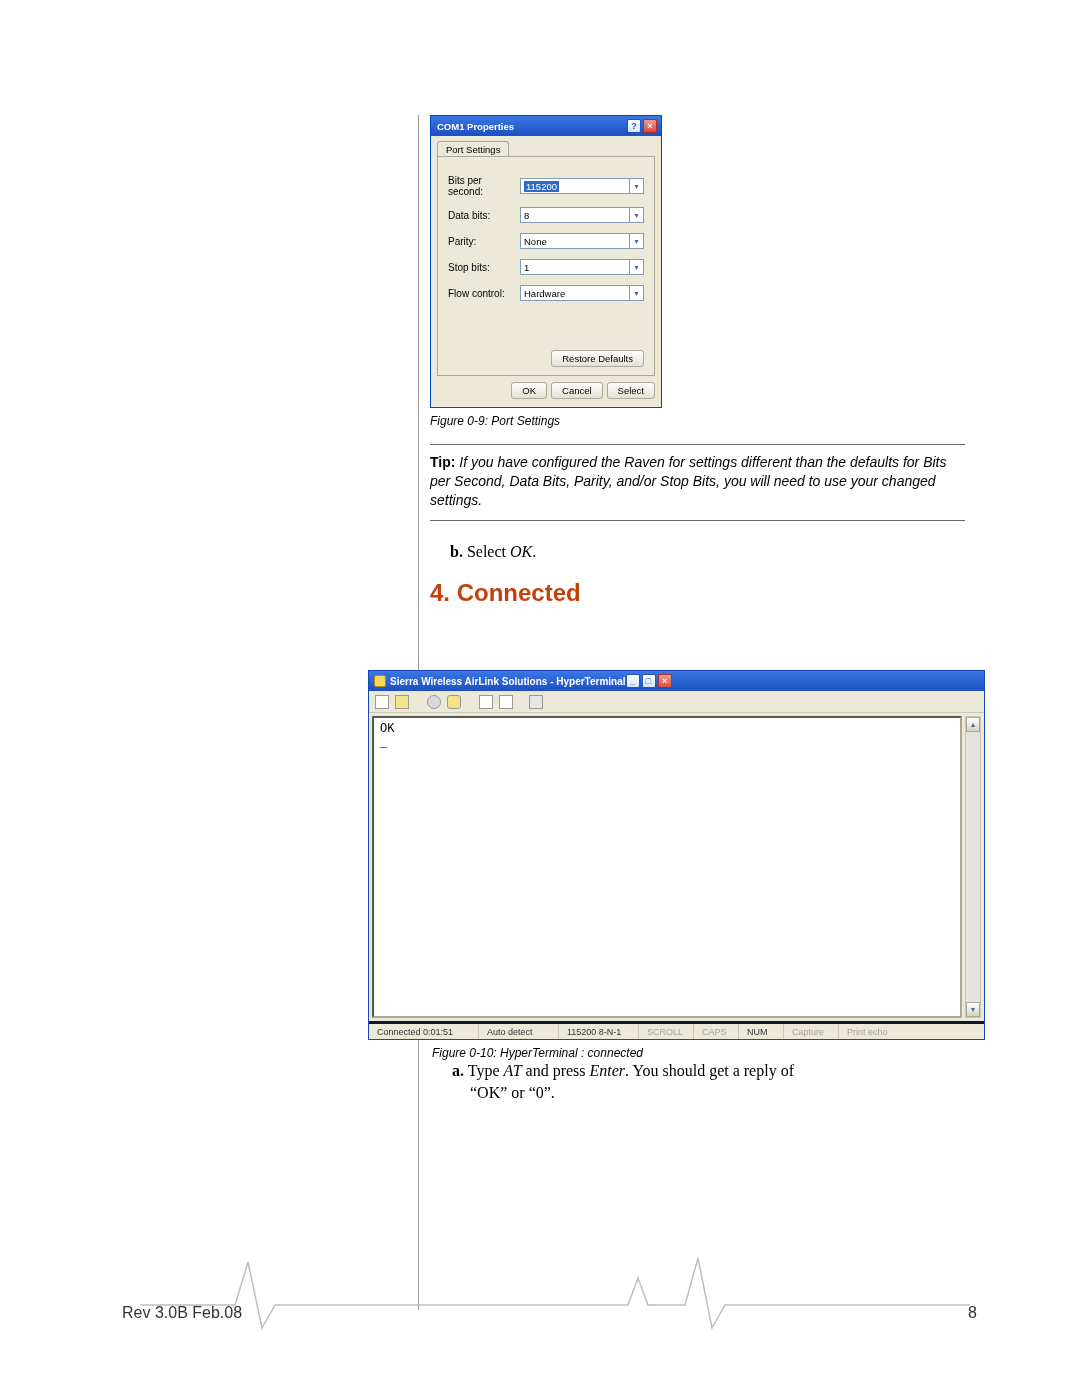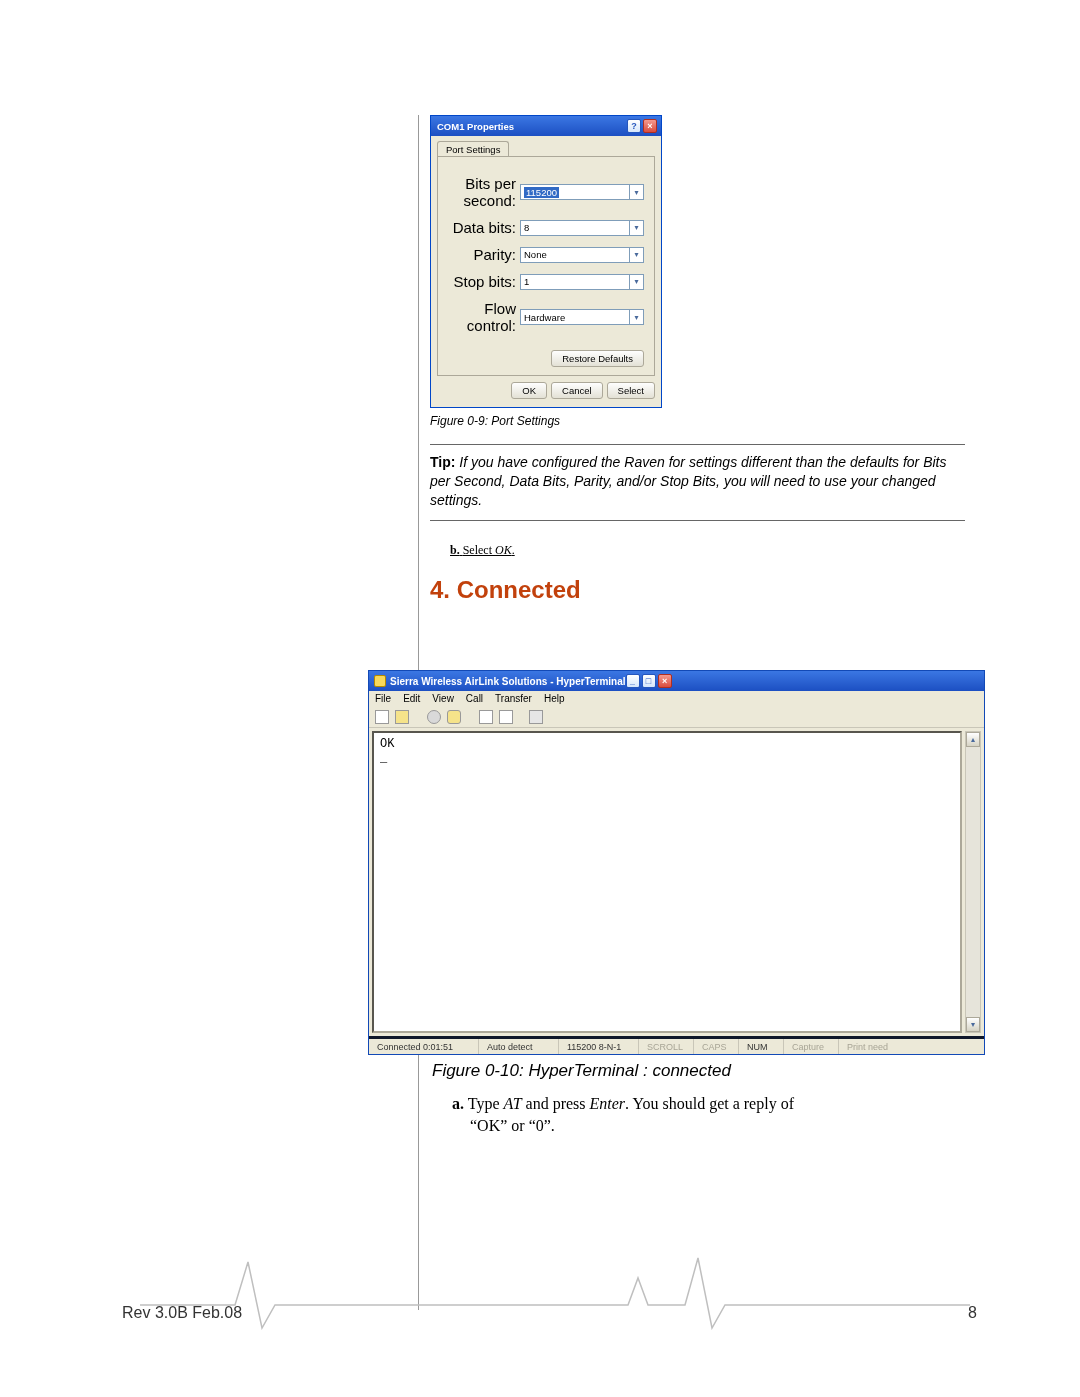--- a/index.html
+++ b/index.html
@@ -82,22 +82,21 @@
     height: 220px;
     position: relative;
   }
   .dlg-row {
     display: flex;
     align-items: center;
     margin-bottom: 10px;
   }
   .dlg-row label {
     width: 72px;
-    text-align: right;
-    font-size: 15px;
+    font-size: 10px;
     padding-right: 4px;
   }
   .dlg-select {
     flex: 1;
     height: 16px;
     border: 1px solid #7f9db9;
     background: #fff;
     display: flex;
     align-items: center;
     justify-content: space-between;
@@ -147,23 +146,22 @@
     font-size: 14px;
     font-family: Arial, Helvetica, sans-serif;
     line-height: 1.35;
     width: 535px;
   }
   .tip-text b { font-weight: bold; }
   .tip-text span.it { font-style: italic; }
 
   .step-line {
     font-family: "Book Antiqua","Palatino Linotype",Georgia,serif;
-    font-size: 12px;
+    font-size: 16px;
     margin: 22px 0 18px 20px;
-    text-decoration: underline;
   }
   .step-line b { font-weight: bold; }
   .step-line .it { font-style: italic; }
 
   .sec-heading {
     font-family: Arial, Helvetica, sans-serif;
     font-size: 24px;
     font-weight: bold;
     color: #c2410c;
     margin: 10px 0 10px 0;
@@ -256,22 +254,22 @@
   }
   .ht-status .panel {
     border-right: 1px solid #c9c6b8;
     padding: 2px 8px;
     display: flex; align-items: center;
   }
   .ht-status .panel.dim { color: #a8a596; }
 
   .ht-caption {
     font-style: italic;
-    font-size: 17px;
-    margin: 6px 0 12px 64px;
+    font-size: 12px;
+    margin: 6px 0 0 64px;
   }
   .step-a {
     font-family: "Book Antiqua","Palatino Linotype",Georgia,serif;
     font-size: 16px;
     margin-left: 84px;
     line-height: 1.35;
     max-width: 500px;
   }
   .step-a b { font-weight: bold; }
   .step-a .it { font-style: italic; }
@@ -387,28 +385,20 @@
     <div class="ht-title">
       <div class="ht-title-left">
         <span class="ht-icon"></span>
         <span>Sierra Wireless AirLink Solutions - HyperTerminal</span>
       </div>
       <div class="ht-title-btns">
         <div class="tb-btn">_</div>
         <div class="tb-btn">□</div>
         <div class="tb-btn tb-close">×</div>
       </div>
-    </div>
-    <div class="ht-menu">
-      <span>File</span>
-      <span>Edit</span>
-      <span>View</span>
-      <span>Call</span>
-      <span>Transfer</span>
-      <span>Help</span>
     </div>
     <div class="ht-toolbar">
       <span class="tbicon" style="background:#fff;"></span>
       <span class="tbicon" style="background:#f5e38a;"></span>
       <span style="width:6px"></span>
       <span class="tbicon" style="background:#d9d9d9;border-radius:50%;"></span>
       <span class="tbicon" style="background:#f5e38a;border-radius:3px;"></span>
       <span style="width:6px"></span>
       <span class="tbicon" style="background:#fff;"></span>
       <span class="tbicon" style="background:#fff;"></span>
@@ -426,21 +416,21 @@
       </div>
     </div>
     <div class="ht-status">
       <div class="panel" style="width:110px;">Connected 0:01:51</div>
       <div class="panel" style="width:80px;">Auto detect</div>
       <div class="panel" style="width:80px;">115200 8-N-1</div>
       <div class="panel dim" style="width:55px;">SCROLL</div>
       <div class="panel dim" style="width:45px;">CAPS</div>
       <div class="panel" style="width:45px;">NUM</div>
       <div class="panel dim" style="width:55px;">Capture</div>
-      <div class="panel dim" style="flex:1;border-right:none;">Print need</div>
+      <div class="panel dim" style="flex:1;border-right:none;">Print echo</div>
     </div>
   </div>
 
   <div class="ht-caption">Figure 0-10:  HyperTerminal : connected</div>
 
   <div class="step-a">
     <b>a.</b>
     <span>Type </span><span class="it">AT</span><span> and press </span><span class="it">Enter</span><span>. You should get a reply of</span><br>
     <span style="margin-left:18px;">“OK” or “0”.</span>
   </div>

